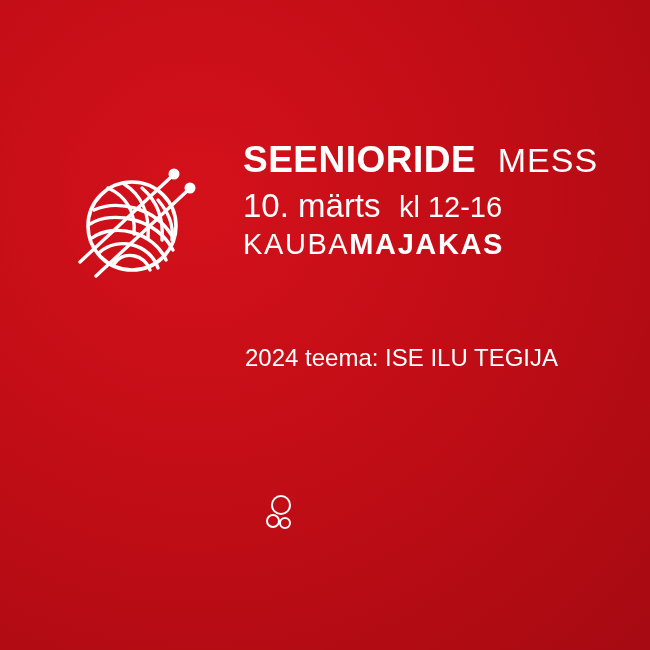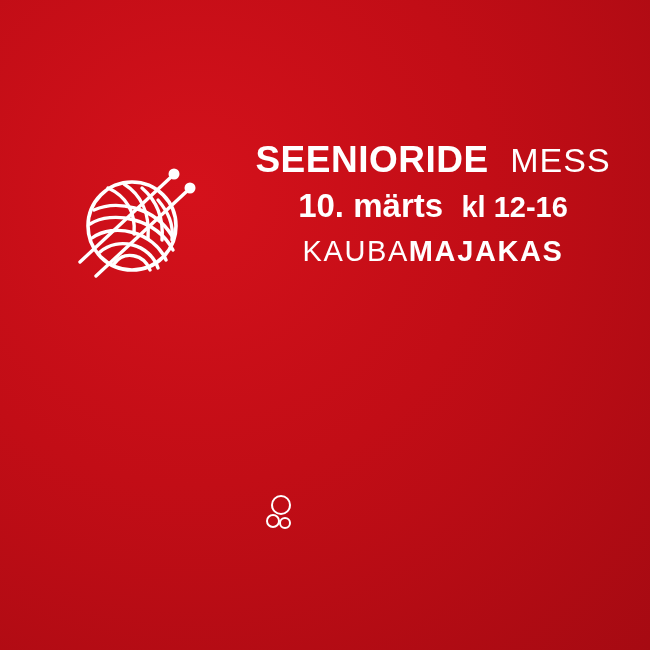--- a/index.html
+++ b/index.html
@@ -13,21 +13,20 @@
   .poster {
     position: relative;
     width: 650px;
     height: 650px;
     background: radial-gradient(circle at 30% 30%, #d4111b 0%, #c20d16 45%, #a60a12 100%);
     overflow: hidden;
   }
   .poster-inner {
     position: absolute;
     inset: 0;
-    text-align: center;
   }
 
   
   .logo {
     position: absolute;
     left: 62px;
     top: 140px;
     width: 160px;
     height: 160px;
   }
@@ -61,28 +60,27 @@
     letter-spacing: 1px;
   }
   .line2 {
     margin-top: 4px;
     font-size: 33px;
     line-height: 40px;
     color: #ffffff;
     white-space: nowrap;
   }
   .line2 .bold {
-    font-weight: bold;
+    font-weight: normal;
   }
   .line2 .light {
-    font-weight: bold;
+    font-weight: normal;
     font-size: 29px;
   }
   .line3 {
-    margin-top: 7px;
     font-size: 29px;
     line-height: 34px;
     color: #ffffff;
     letter-spacing: 1.6px;
     white-space: nowrap;
   }
   .line3 .light {
     font-weight: normal;
   }
   .line3 .bold {
@@ -168,20 +166,21 @@
       </div>
       <div class="line2">
         <span class="bold">10. märts</span><span>&nbsp;&nbsp;</span><span class="light">kl 12-16</span>
       </div>
       <div class="line3">
         <span class="light">KAUBA</span><span class="bold">MAJAKAS</span>
       </div>
     </div>
 
     <div class="theme-block">
+      <div class="theme-line">2024 teema: ISE ILU TEGIJA</div>
     </div>
 
     <div class="footer">
       <span class="footer-mark">
         <svg viewBox="0 0 36 40" xmlns="http://www.w3.org/2000/svg">
           <g fill="none" stroke="#ffffff" stroke-width="2">
             <circle cx="20" cy="11" r="9"></circle>
             <circle cx="12" cy="27" r="6"></circle>
             <circle cx="24" cy="29" r="5"></circle>
           </g>

